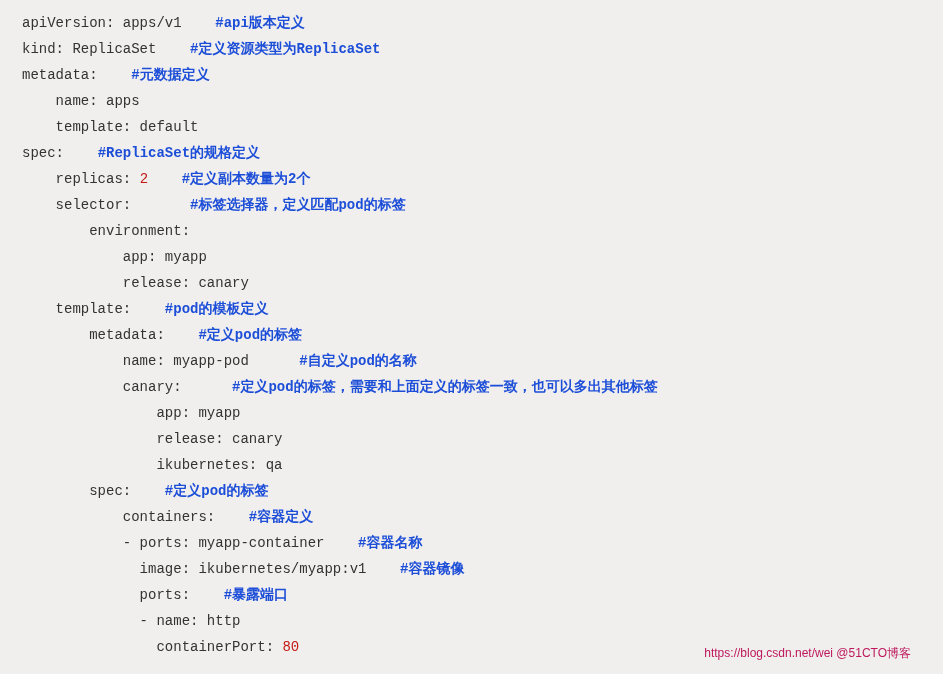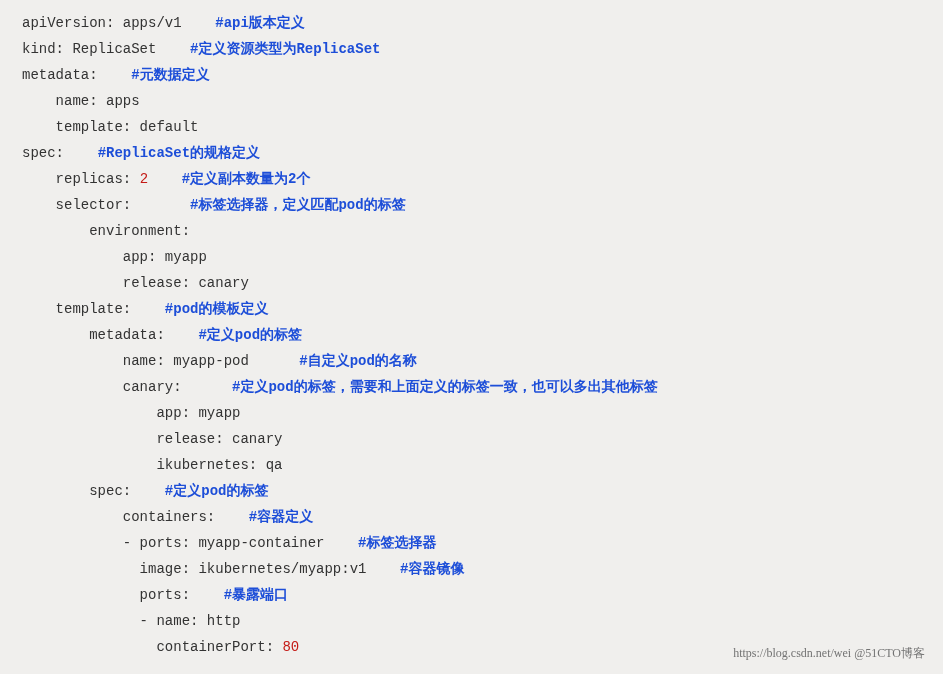--- a/index.html
+++ b/index.html
@@ -25,24 +25,24 @@
     .num {
       color: #c41a16;
     }
     .comment {
       color: #1d4ed8;
       font-weight: bold;
     }
     .watermark {
       position: absolute;
       bottom: 8px;
-      right: 18px;
-      color: #737373;
+      right: 32px;
+      color: #be185d;
       font-size: 12px;
-      font-family: Liberation Serif, serif;
+      font-family: Liberation Sans, sans-serif;
     }
   </style>
 </head>
 <body>
 
 <pre><span><span>apiVersion: apps/v1</span>    <span class="comment">#api版本定义</span></span>
 <span><span>kind: ReplicaSet</span>    <span class="comment">#定义资源类型为ReplicaSet</span></span>
 <span><span>metadata:</span>    <span class="comment">#元数据定义</span></span>
 <span>    name: apps</span>
 <span>    template: default</span>
@@ -54,19 +54,19 @@
 <span>            release: canary</span>
 <span><span>    template:</span>    <span class="comment">#pod的模板定义</span></span>
 <span><span>        metadata:</span>    <span class="comment">#定义pod的标签</span></span>
 <span><span>            name: myapp-pod</span>      <span class="comment">#自定义pod的名称</span></span>
 <span><span>            canary:</span>      <span class="comment">#定义pod的标签，需要和上面定义的标签一致，也可以多出其他标签</span></span>
 <span>                app: myapp</span>
 <span>                release: canary</span>
 <span>                ikubernetes: qa</span>
 <span><span>        spec:</span>    <span class="comment">#定义pod的标签</span></span>
 <span><span>            containers:</span>    <span class="comment">#容器定义</span></span>
-<span><span>            - ports: myapp-container</span>    <span class="comment">#标签选择器</span></span>
+<span><span>            - ports: myapp-container</span>    <span class="comment">#容器名称</span></span>
 <span><span>              image: ikubernetes/myapp:v1</span>    <span class="comment">#容器镜像</span></span>
 <span><span>              ports:</span>    <span class="comment">#暴露端口</span></span>
 <span>              - name: http</span>
 <span><span>                containerPort: </span><span class="num">80</span></span></pre>
 
 <div class="watermark">https://blog.csdn.net/wei  @51CTO博客</div>
 
 </body></html>

